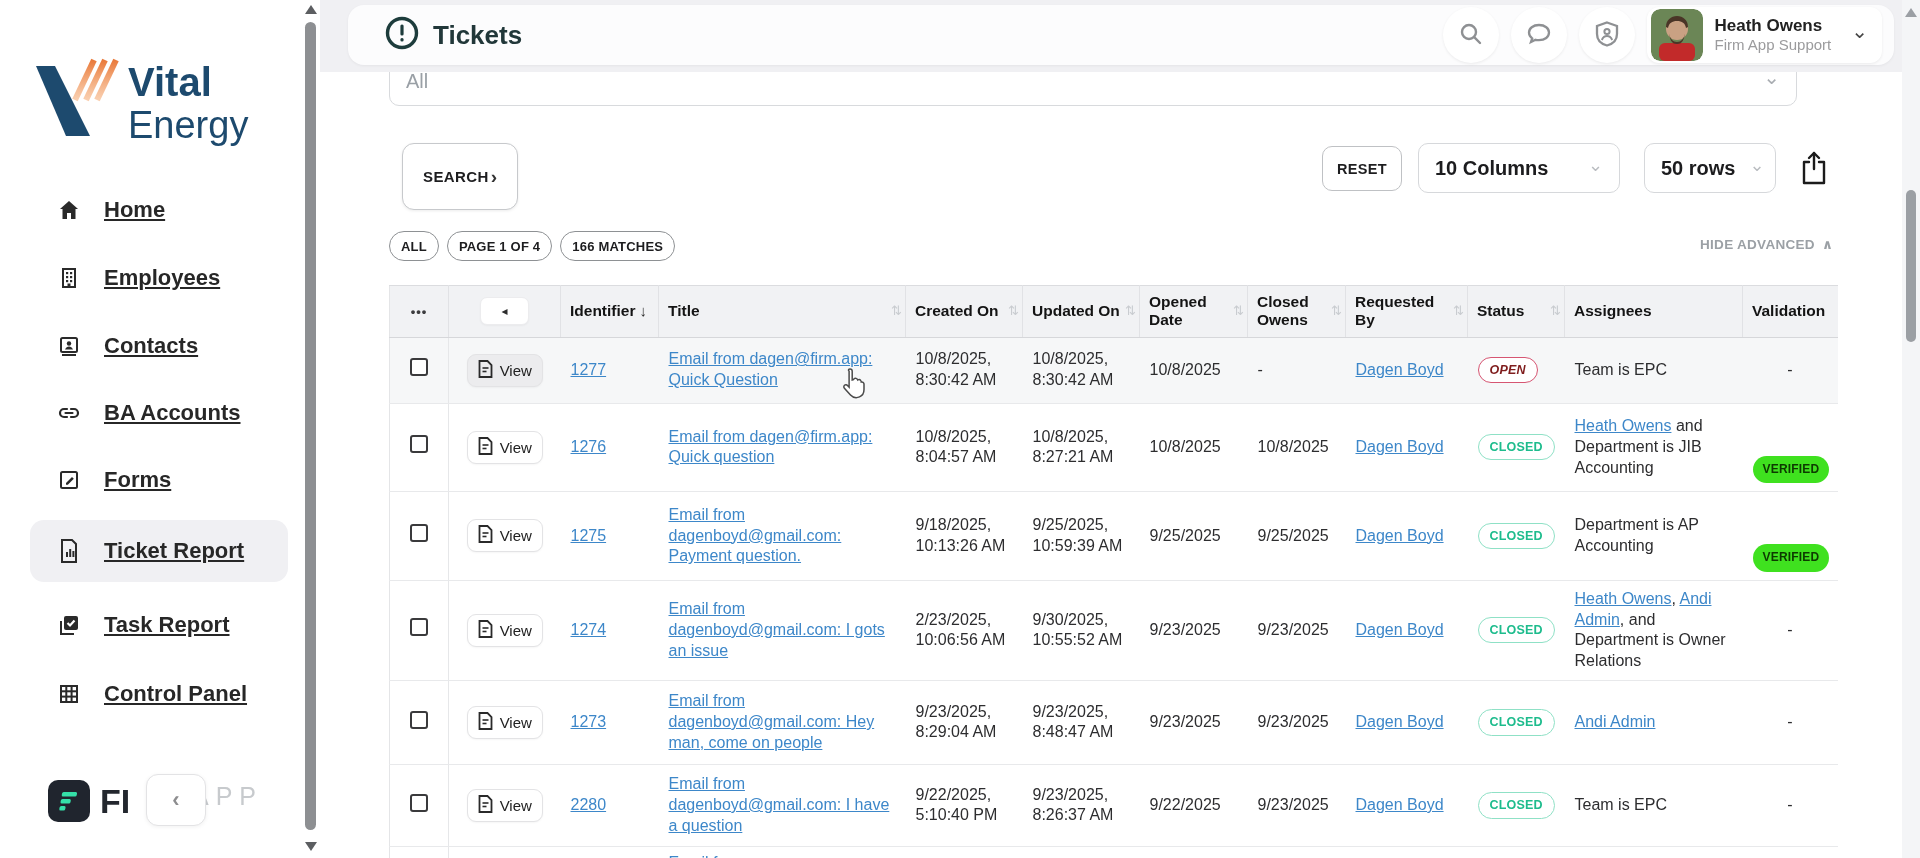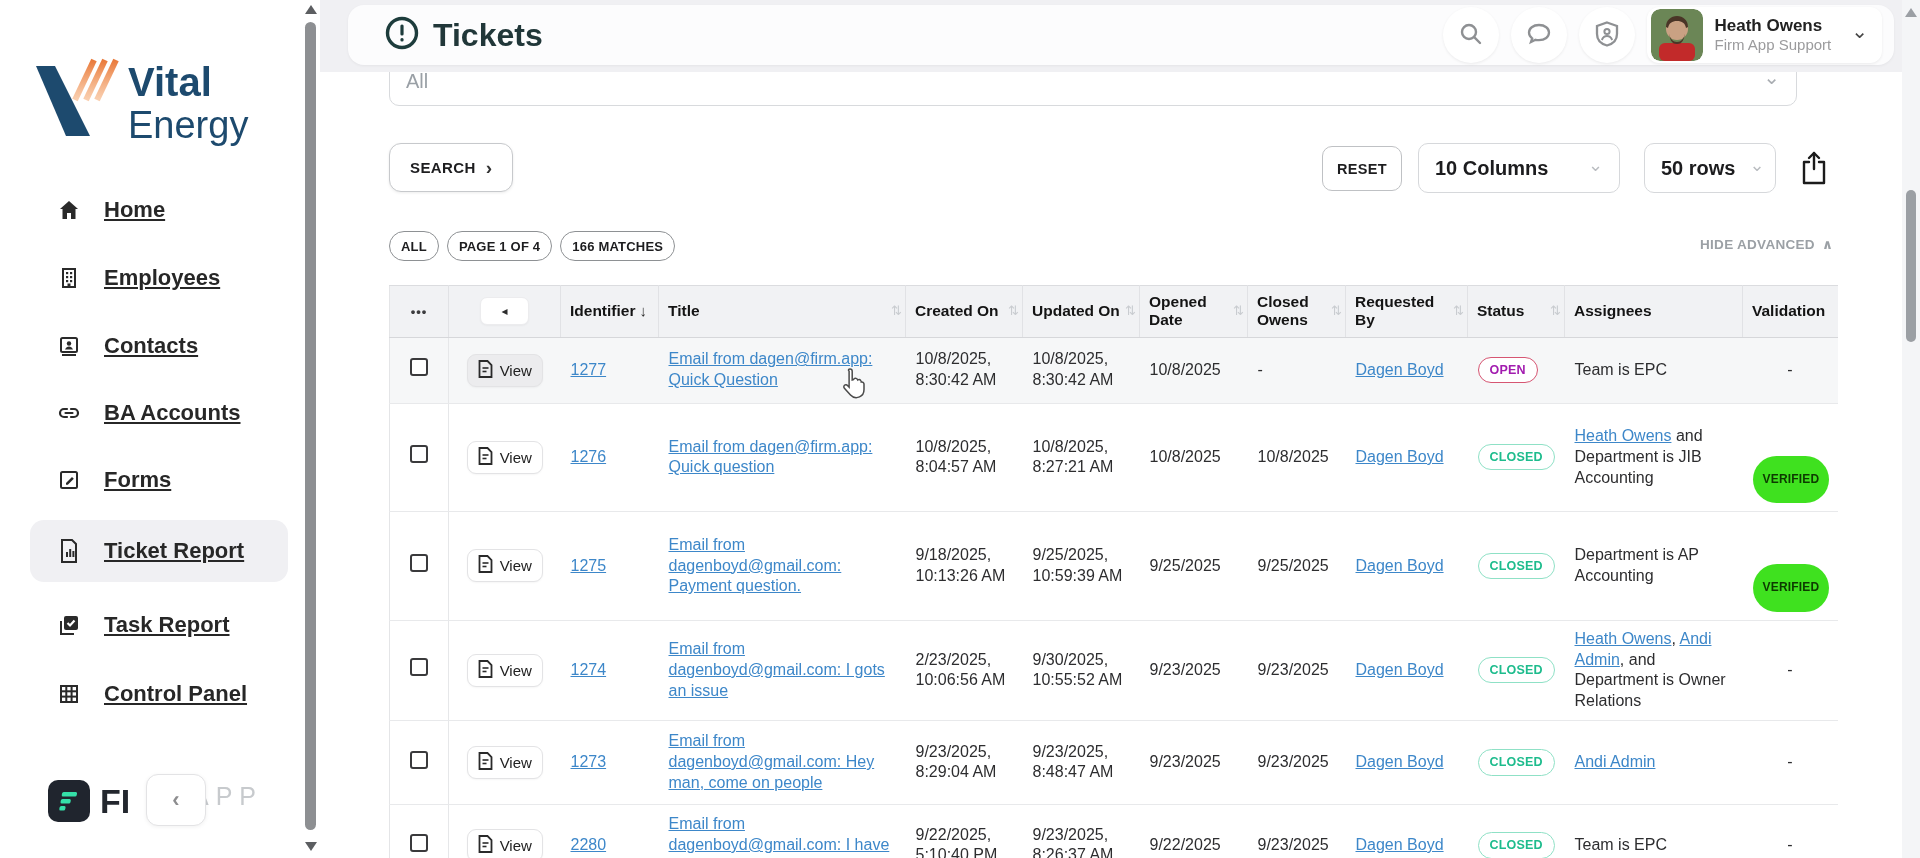--- a/index.html
+++ b/index.html
@@ -23,33 +23,33 @@
   .sb-scroll{position:absolute;left:302px;top:0;width:18px;height:858px;background:#fff;z-index:5;}
   .sb-scroll .thumb{position:absolute;left:3px;top:22px;width:11px;height:808px;background:#8d8f92;border-radius:6px;}
   .tri-up{width:0;height:0;border-left:6px solid transparent;border-right:6px solid transparent;border-bottom:9px solid #5c5e61;position:absolute;left:3px;top:5px;}
   .tri-down{width:0;height:0;border-left:6px solid transparent;border-right:6px solid transparent;border-top:9px solid #5c5e61;position:absolute;left:3px;top:842px;}
 
   
   .main{position:absolute;left:320px;top:0;width:1582px;height:858px;background:#fff;}
   .topstrip{position:absolute;left:0;top:0;width:1582px;height:72px;background:#f0f0f3;z-index:2;}
   .header-bar{position:absolute;left:28px;top:5px;width:1546px;height:60px;background:#fcfcfd;border-radius:16px;box-shadow:0 1px 3px rgba(0,0,0,.05);z-index:3;display:flex;align-items:center;}
   .hdr-title{display:flex;align-items:center;gap:13px;margin-left:36px;}
-  .hdr-title h1{font-size:32px;font-weight:700;color:#213739;margin:0;}
+  .hdr-title h1{font-size:26px;font-weight:700;color:#213739;margin:0;}
   .hdr-actions{position:absolute;right:12px;top:0;height:60px;display:flex;align-items:center;gap:12px;}
   .icon-circle{width:56px;height:56px;border-radius:50%;background:#fff;box-shadow:0 1px 3px rgba(0,0,0,.07);display:flex;align-items:center;justify-content:center;border:none;cursor:pointer;}
   .user-card{display:flex;align-items:center;gap:12px;background:#fff;border-radius:12px;padding:4px 14px 4px 4px;box-shadow:0 1px 3px rgba(0,0,0,.07);cursor:pointer;height:56px;}
   .user-name{font-size:17px;font-weight:700;color:#222;line-height:1.2;}
   .user-role{font-size:15px;color:#9b9b9d;line-height:1.2;}
   .user-chevron{font-size:20px;color:#444;margin-left:8px;margin-top:-8px;}
 
   .filter-select{position:absolute;left:69px;top:56px;width:1408px;height:50px;background:#fff;border:1px solid #d8dadd;border-radius:10px;z-index:1;display:flex;align-items:center;justify-content:space-between;padding:0 16px;cursor:pointer;}
   .filter-select .val{font-size:20px;color:#9aa0a6;}
   .filter-select .chev{font-size:20px;color:#a9adb2;margin-top:-8px;}
 
-  .btn-search{position:absolute;left:69px;top:143px;height:49px;padding:0 20px;background:#fff;border:1px solid #c7c9cc;border-radius:12px;font-size:15px;font-weight:700;color:#1d1d1f;letter-spacing:.4px;display:flex;align-items:center;gap:10px;box-shadow:0 1px 3px rgba(0,0,0,.08);cursor:pointer;z-index:1;}
+  .btn-search{position:absolute;left:82px;top:143px;height:67px;padding:0 20px;background:#fff;border:1px solid #c7c9cc;border-radius:12px;font-size:15px;font-weight:700;color:#1d1d1f;letter-spacing:.4px;display:flex;align-items:center;gap:2px;box-shadow:0 1px 3px rgba(0,0,0,.08);cursor:pointer;z-index:1;}
   .btn-search .chev{font-size:19px;font-weight:700;color:#333;}
   .btn-reset{position:absolute;left:1002px;top:146px;height:45px;padding:0 14px;background:#fff;border:1px solid #bfc1c4;border-radius:10px;font-size:14.5px;font-weight:700;color:#1d1d1f;letter-spacing:.3px;cursor:pointer;z-index:1;}
   .dd{position:absolute;top:143px;height:50px;background:#fff;border:1px solid #d6d8db;border-radius:10px;display:flex;align-items:center;justify-content:space-between;padding:0 16px;cursor:pointer;z-index:1;}
   .dd .lbl{font-size:20px;font-weight:700;color:#1c1c1e;white-space:nowrap;}
   .dd .chev{font-size:18px;color:#b9bcc0;margin-top:-7px;margin-left:14px;}
   .dd-columns{left:1098px;width:202px;}
   .dd-rows{left:1324px;width:132px;}
   .btn-share{position:absolute;left:1474px;top:149px;width:40px;height:40px;background:transparent;border:none;cursor:pointer;padding:0;z-index:1;}
 
   .badges-row{position:absolute;left:69px;top:231px;height:32px;display:flex;gap:8px;z-index:1;}
@@ -68,23 +68,23 @@
   .th-collapse{display:inline-block;background:#fff;border:1px solid #ececee;border-radius:7px;padding:6px 20px;color:#2c2c2c;font-size:12px;box-shadow:0 1px 2px rgba(0,0,0,.04);}
   .tbl td{border-bottom:1px solid #e8e9eb;font-size:16px;color:#2d2d2f;padding:8px 10px;vertical-align:middle;line-height:1.3;}
   .tbl td.c{text-align:center;}
   .tbl td.col1{border-right:1px solid #e6e7e9;}
   tr.hovered{background:#f6f7f8;}
   tr.hovered .btn-view{background:#ececee;}
   .chk{display:inline-block;width:18px;height:18px;border:2px solid #3a3a3c;border-radius:3px;background:#fff;cursor:pointer;}
   .btn-view{display:inline-flex;align-items:center;gap:7px;background:#fff;border:1px solid #e3e3e5;border-radius:9px;padding:5px 10px;font-size:15px;color:#222;cursor:pointer;box-shadow:0 1px 2px rgba(0,0,0,.04);}
   .lnk{color:#3d87c9;text-decoration:underline;cursor:pointer;}
   .pill{display:inline-block;border-radius:999px;padding:4px 11px;font-size:12.5px;font-weight:700;letter-spacing:.2px;background:#fff;white-space:nowrap;}
-  .pill.open{color:#a21caf;border:1.5px solid #d65572;}
+  .pill.open{color:#7f1d1d;border:1.5px solid #d65572;font-style:italic;}
   .pill.closed{color:#1ebc8d;border:1.5px solid #8fe1c6;}
-  .badge-verified{display:inline-block;background:#3fe11f;color:#0d3a00;font-weight:700;font-size:12px;letter-spacing:.2px;border-radius:999px;padding:16px 10px;white-space:nowrap;margin-top:44px;}
+  .badge-verified{display:inline-block;background:#3fe11f;color:#0d3a00;font-weight:700;font-size:12px;letter-spacing:.2px;border-radius:999px;padding:6px 10px;white-space:nowrap;margin-top:44px;}
   tr.partial td{vertical-align:top;padding-top:6px;border-bottom:none;}
 
   
   .pg-scroll{position:absolute;left:1902px;top:0;width:18px;height:858px;background:#f4f5f7;z-index:6;}
   .pg-scroll .thumb{position:absolute;left:4px;top:190px;width:10px;height:152px;background:#9b9fa4;border-radius:6px;}
   .pg-scroll .tri-up{border-bottom-color:#9b9fa4;left:3px;top:8px;}
 
   
   .cursor{position:absolute;left:519px;top:366px;z-index:9;pointer-events:none;}
 </style>

